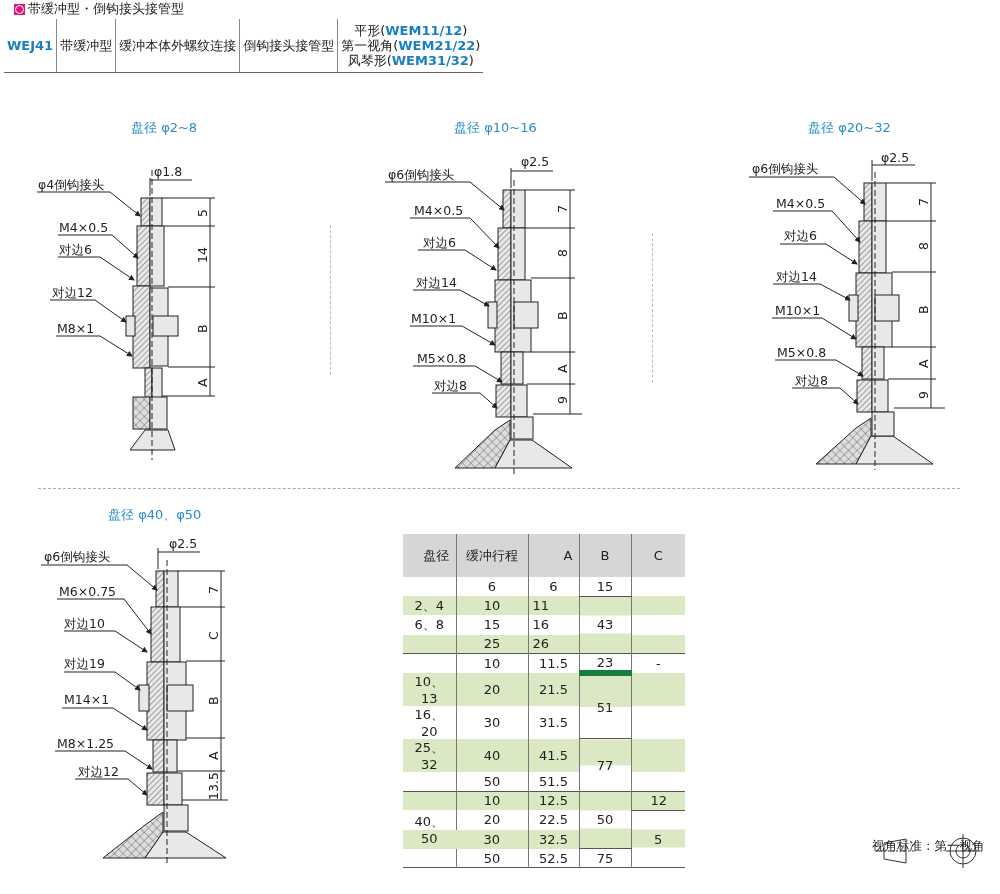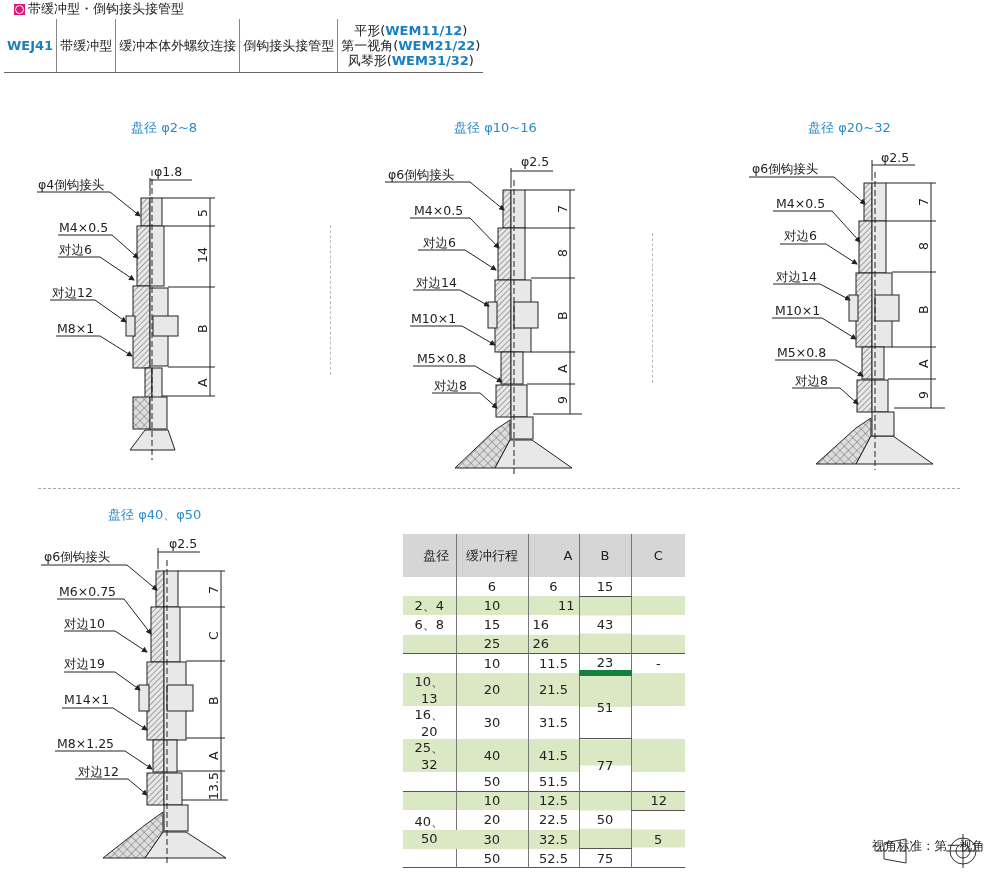--- a/index.html
+++ b/index.html
@@ -315,21 +315,21 @@
   <tr>
     <td></td>
         <td>6</td>
         <td>6</td>
     <td style="border-bottom:1px solid #555">15</td>
         <td></td>
   </tr>
   <tr>
     <td class="gg">2、4</td>
         <td class="gg">10</td>
-        <td class="gg" style="text-align:right">11</td>
+        <td class="gg" style="text-align:left">11</td>
     <td class="gg" rowspan="3" style="background:linear-gradient(#dbe8c4 0 33.3%,#fff 33.3% 66.6%,#dbe8c4 66.6%)">43</td>
         <td class="gg"></td>
   </tr>
   <tr>
     <td>6、8</td>
         <td>15</td>
         <td style="text-align:left">16</td>
         <td></td>
   </tr>
   <tr>

